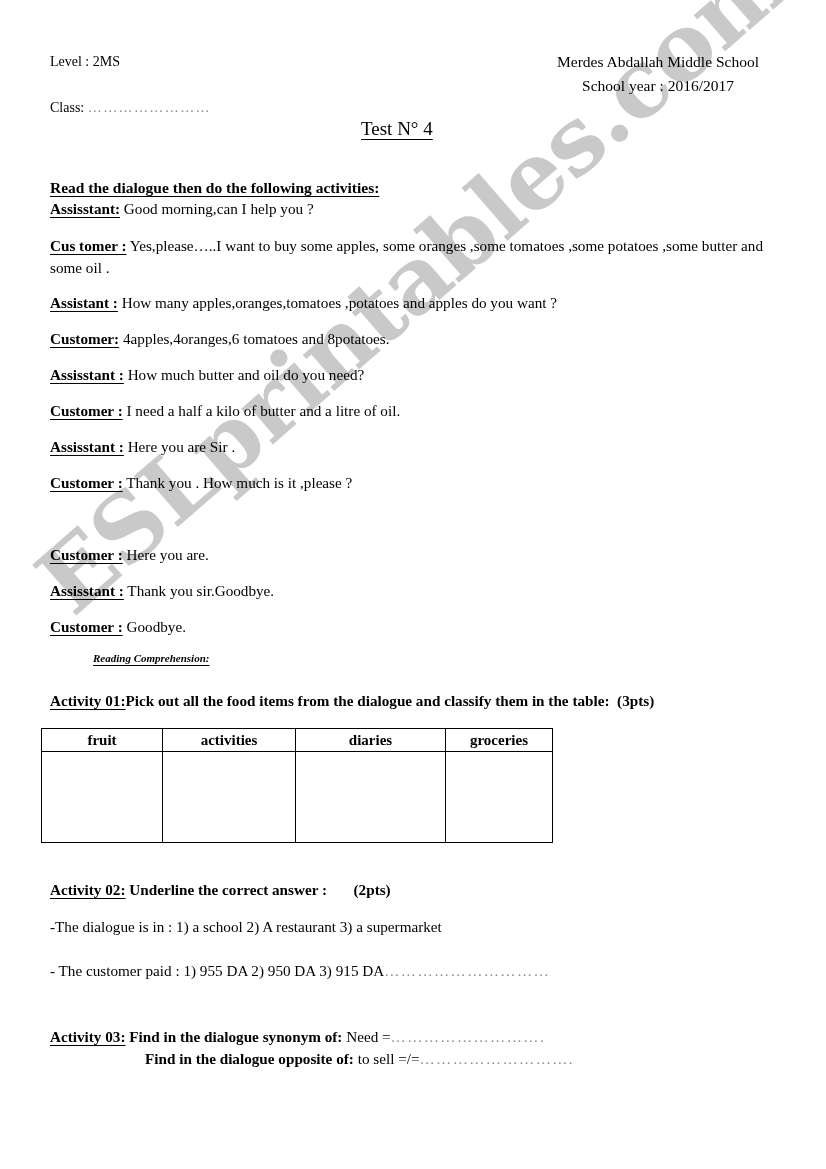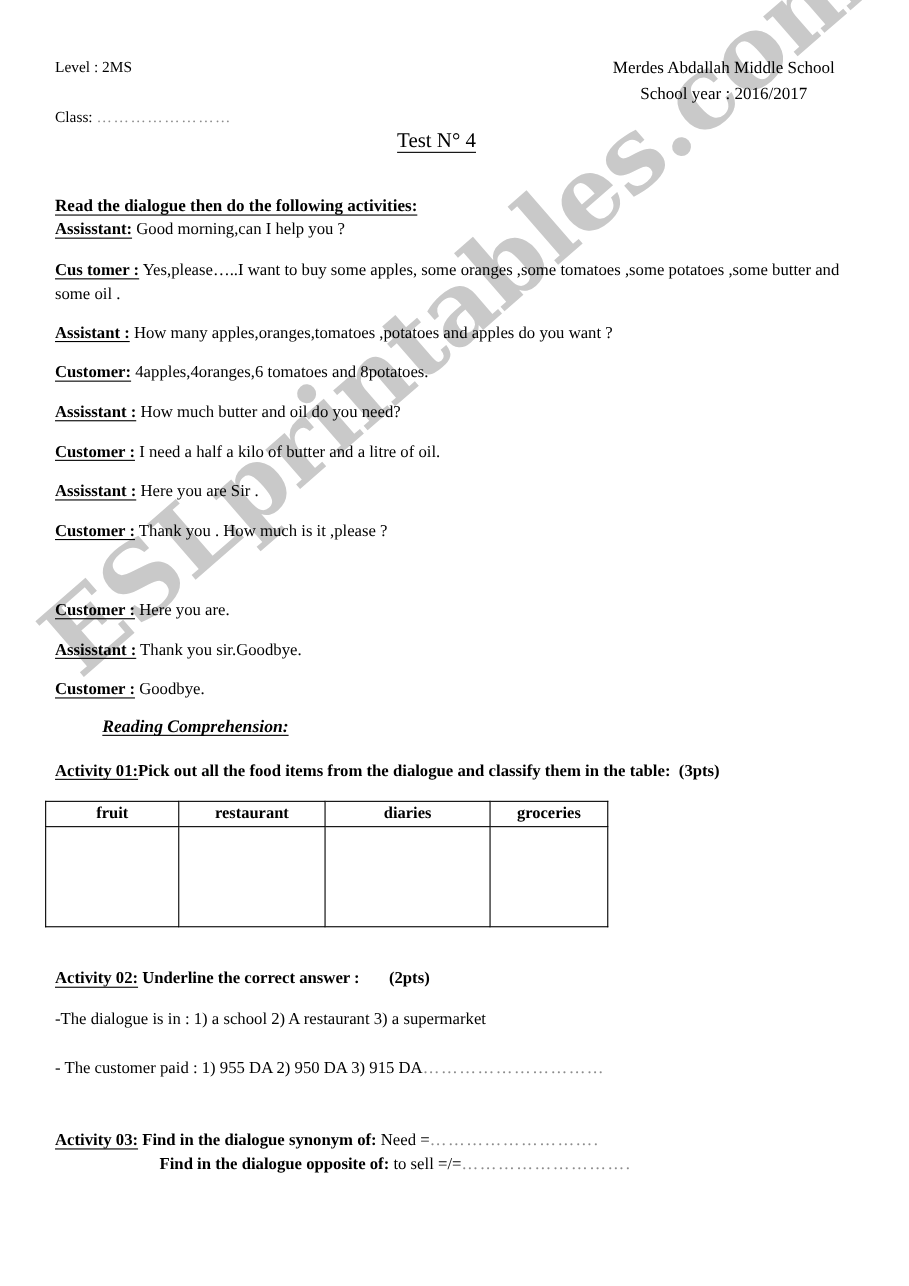--- a/index.html
+++ b/index.html
@@ -95,21 +95,21 @@
     width: 740px;
   }
   .dlg .spk {
     font-weight: bold;
     text-decoration: underline;
     text-underline-offset: 3px;
   }
   .dlg .utt { font-weight: normal; }
 
   .section-head {
-    font-size: 16px;
+    font-size: 11px;
     font-weight: bold;
     font-style: italic;
     text-decoration: underline;
     text-underline-offset: 3px;
     white-space: nowrap;
   }
 
   .act-line {
     font-size: 15.2px;
     white-space: nowrap;
@@ -227,21 +227,21 @@
     <table id="food-table" style="left:41px; top:728px; width:511px;">
       <colgroup>
         <col style="width:121px;">
         <col style="width:133px;">
         <col style="width:150px;">
         <col style="width:107px;">
       </colgroup>
       <thead>
         <tr>
           <th>fruit</th>
-          <th>restaurant</th>
+          <th>activities</th>
           <th>diaries</th>
           <th>groceries</th>
         </tr>
       </thead>
       <tbody>
         <tr>
           <td class="blank"></td>
           <td class="blank"></td>
           <td class="blank"></td>
           <td class="blank"></td>

